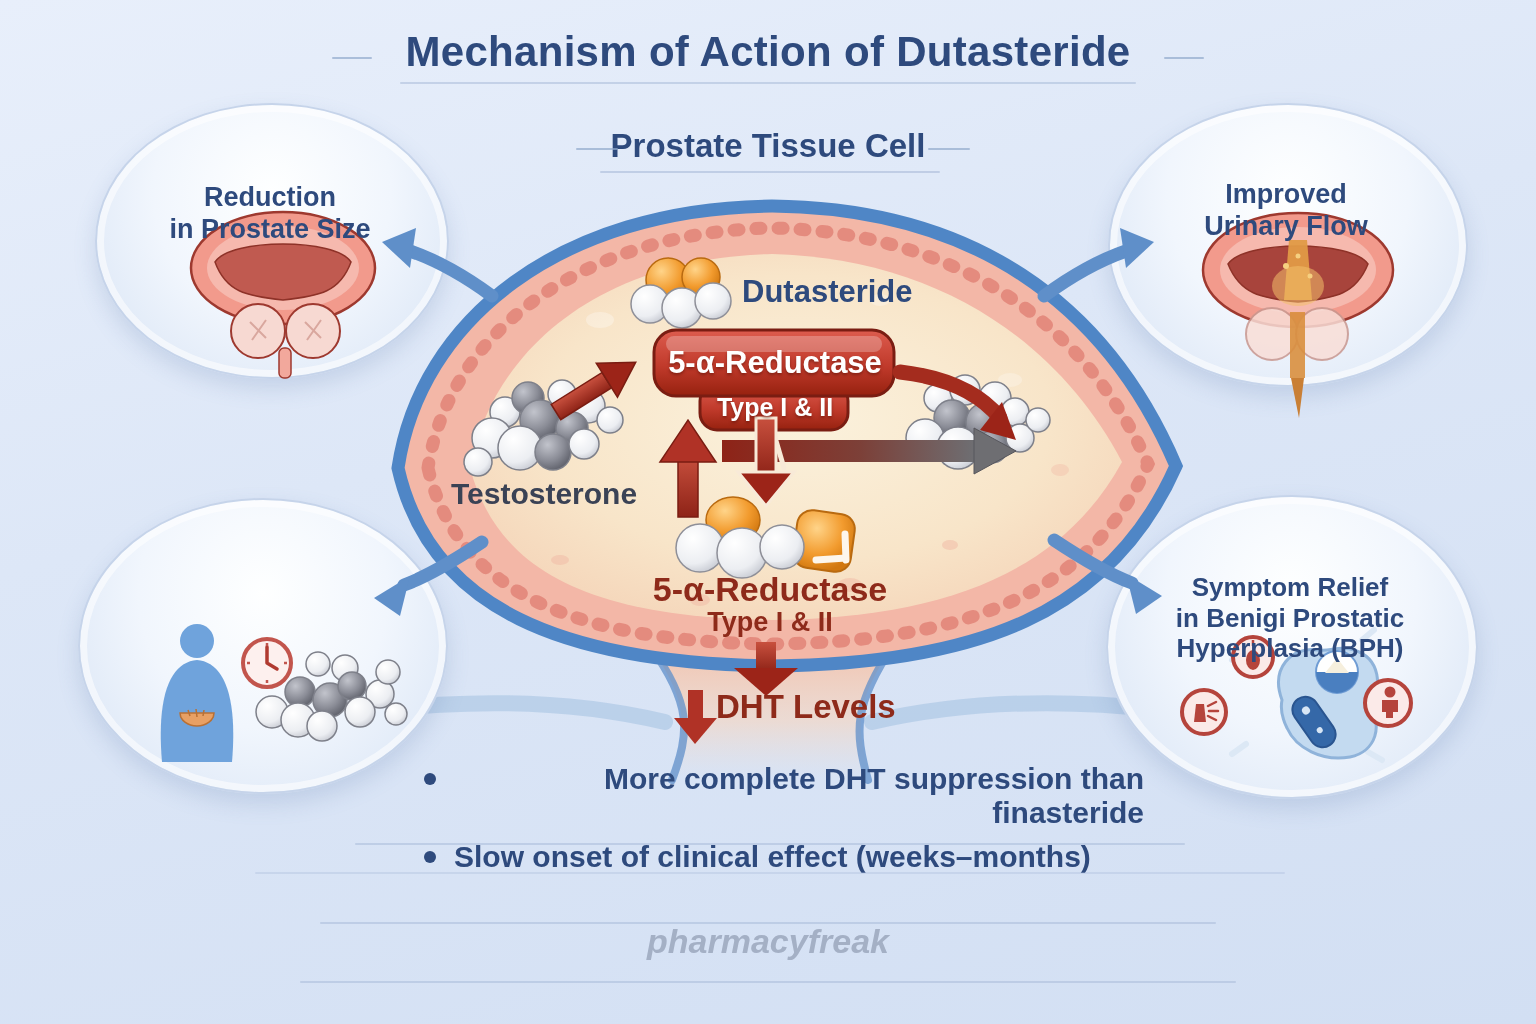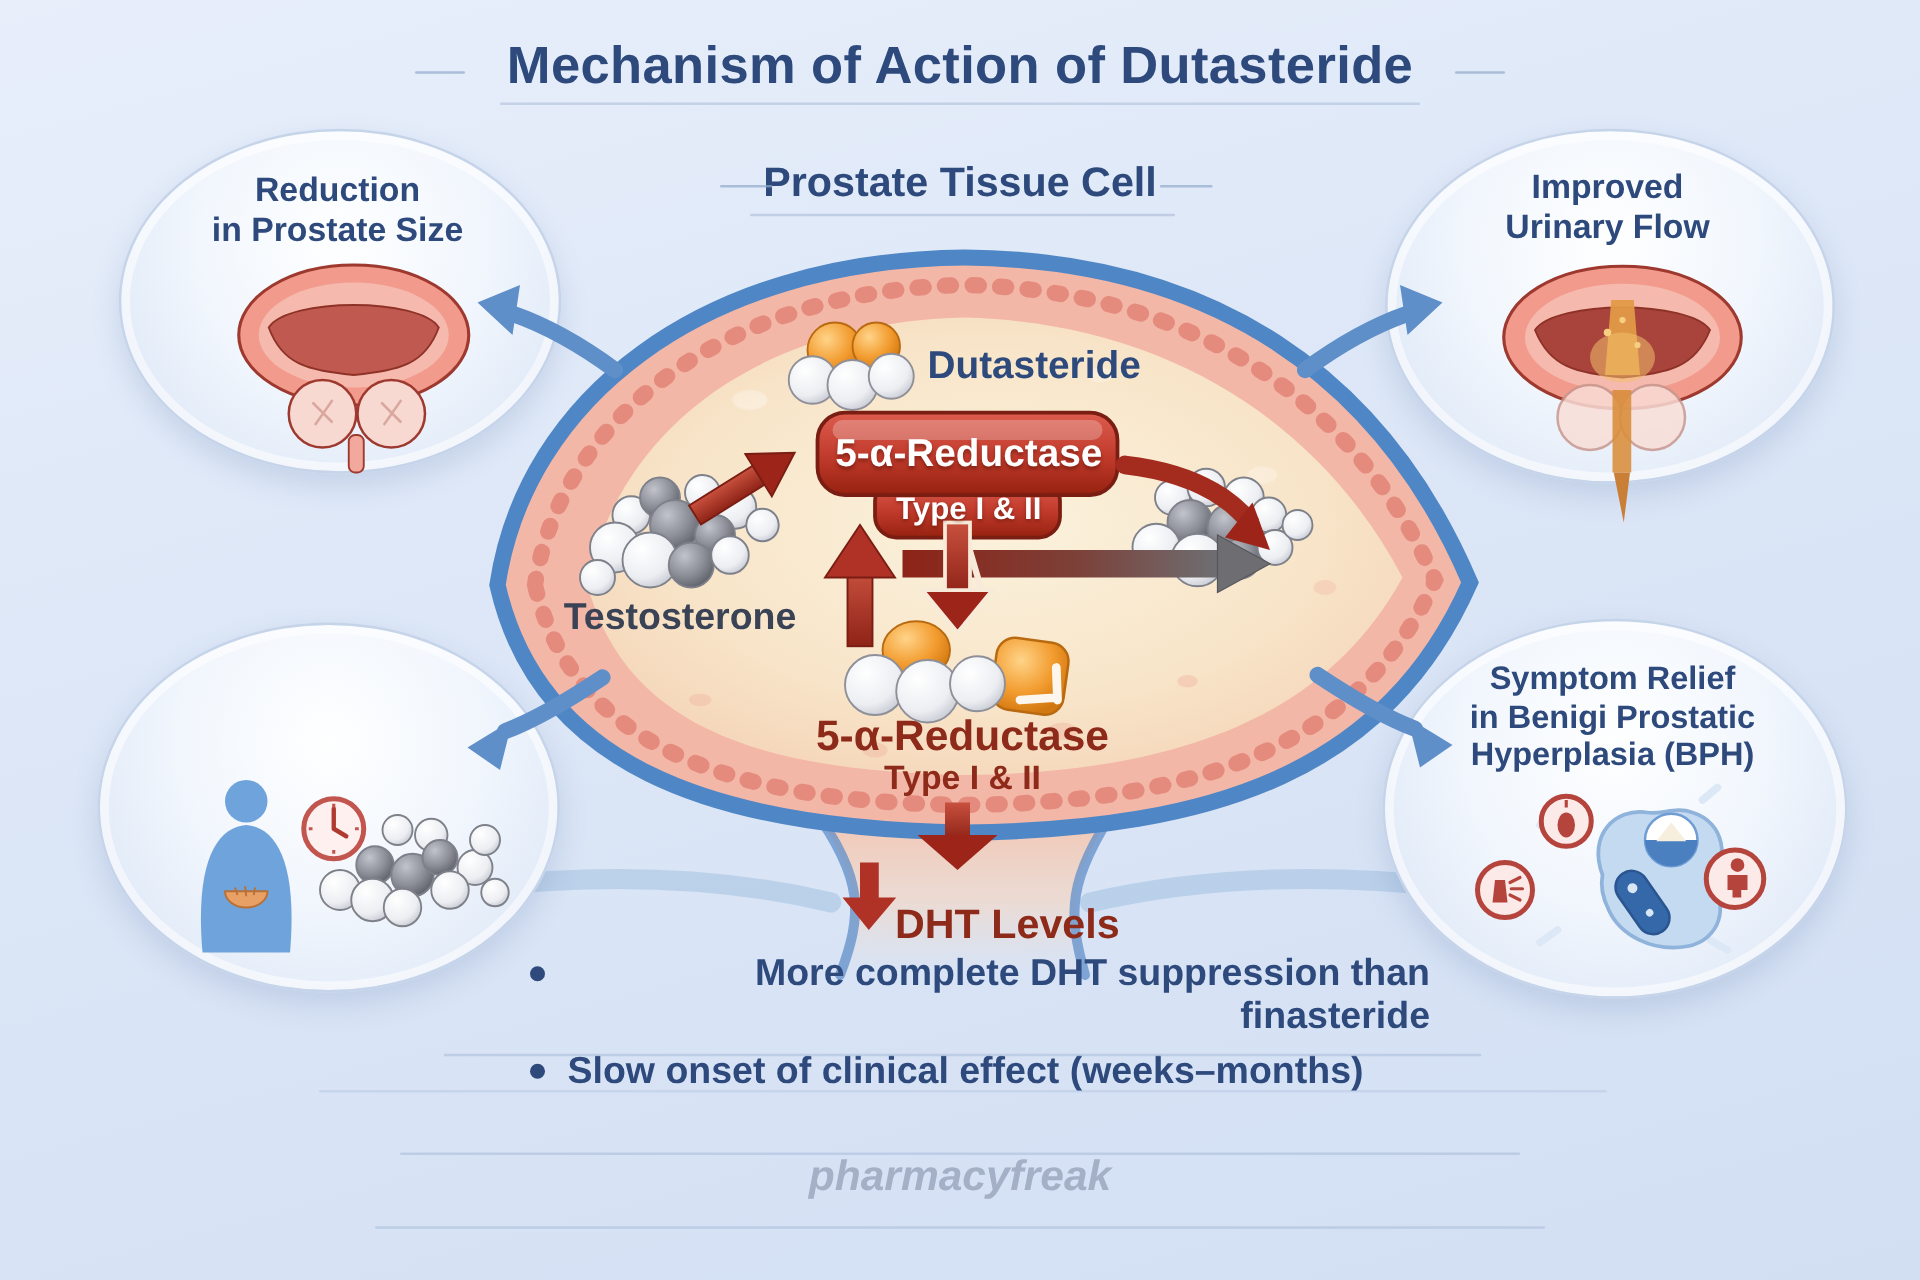--- a/index.html
+++ b/index.html
@@ -14,29 +14,29 @@
   .title{left:0;top:28px;width:1536px;font-size:42px;letter-spacing:.3px;}
   .subtitle{left:0;top:127px;width:1536px;font-size:33px;}
   .hline{position:absolute;background:#92a9cc;height:2px;border-radius:2px;}
   .faint{background:#aabbd9;}
   .bubble{
     position:absolute;border-radius:50%;
     background:radial-gradient(ellipse at 50% 32%,#feffff 0%,#f1f6fd 48%,#dfe9f7 82%,#d3e0f2 100%);
     border:2px solid #c6d4ea;
     box-shadow:0 10px 22px rgba(90,120,170,.20), inset 0 0 0 7px rgba(255,255,255,.55);
   }
-  .bubble-label{font-size:27px;}
+  .bubble-label{font-size:27px;margin-top:45px;}
   .lbl-dutasteride{left:742px;top:274px;width:190px;font-size:31px;text-align:left;color:#2e4a7d;}
   .badge-t1{left:655px;top:345px;width:240px;font-size:31px;color:#ffffff;text-shadow:0 2px 3px rgba(90,20,10,.55);}
   .badge-t2{left:655px;top:393px;width:240px;font-size:25px;color:#ffffff;text-shadow:0 2px 3px rgba(90,20,10,.55);}
   .lbl-testosterone{left:429px;top:477px;width:230px;font-size:30px;color:#3a4255;}
   .lbl-dht{left:845px;top:482px;width:250px;font-size:27px;color:#34302d;line-height:1.2;}
   .lbl-enz1{left:570px;top:570px;width:400px;font-size:34px;color:#8e2a1a;}
   .lbl-enz2{left:570px;top:607px;width:400px;font-size:27px;color:#8e2a1a;}
-  .lbl-dhtlevels{left:716px;top:688px;width:230px;font-size:33px;color:#8e2a1a;text-align:left;margin-top:32px;}
+  .lbl-dhtlevels{left:716px;top:688px;width:230px;font-size:33px;color:#8e2a1a;text-align:left;}
   .bullets{left:424px;top:762px;width:720px;position:absolute;}
   .bullet-row{display:flex;align-items:flex-start;margin-bottom:10px;}
   .bullet-dot{width:12px;height:12px;border-radius:50%;background:#2e4a7d;margin:11px 18px 0 0;flex:none;}
   .bullet-text{font-size:30px;font-weight:700;color:#2e4a7d;text-align:right;}
   .watermark{left:486px;top:922px;width:564px;font-size:34px;font-style:italic;color:#98a4ba;opacity:.8;}
 </style>
 </head>
 <body>
 
 <div class="stage">

